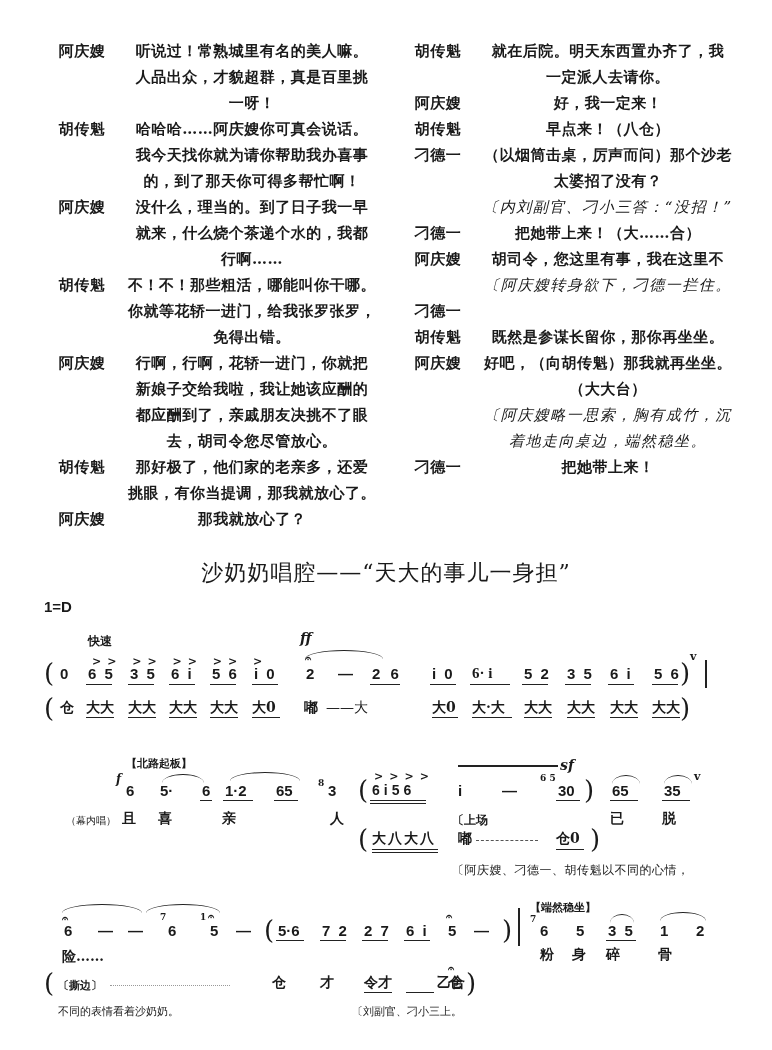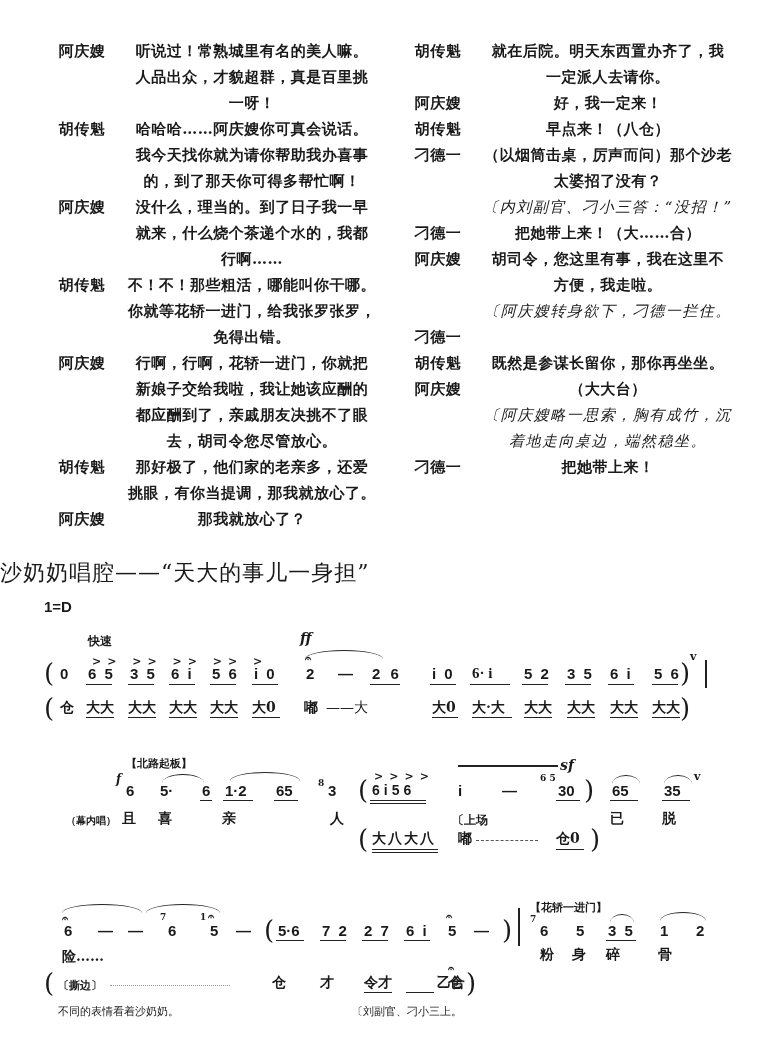--- a/index.html
+++ b/index.html
@@ -15,21 +15,21 @@
   .col-right { left:404px; width:340px; }
   .entry { display:flex; font-size:15px; line-height:26px; letter-spacing:0.5px; font-weight:bold; }
   .speaker { width:68px; flex:none; white-space:nowrap; }
   .lines { flex:1; }
   .lines div { white-space:nowrap; }
   .stage { font-weight:normal; font-style:italic; letter-spacing:1.5px; }
   .stage-noname { margin-left:68px; }
 
   
   .title {
-    position:absolute; top:558px; left:0; width:772px; 
+    position:absolute; top:558px; left:0; width:772px; text-align:center;
     font-size:22px; letter-spacing:1px; font-weight:normal;
   }
   .key { position:absolute; left:44px; top:598px; font-family:"Liberation Sans", sans-serif; font-weight:bold; font-size:15px; }
 
   
   .n { position:absolute; font-family:"Liberation Sans", sans-serif; font-weight:bold; font-size:15px; white-space:nowrap; }
   .g { position:absolute; font-family:"DejaVu Serif", serif; font-weight:bold; font-size:14px; white-space:nowrap; }
   .small { position:absolute; font-size:11px; font-weight:bold; white-space:nowrap; }
   .u { position:absolute; height:0; border-top:1.5px solid #222; }
   .slur { position:absolute; border-top:1.5px solid #222; border-radius:50% 50% 0 0 / 100% 100% 0 0; height:8px; }
@@ -136,40 +136,40 @@
     <div class="entry">
       <div class="speaker">刁德一</div>
       <div class="lines">
           <div>把她带上来！（大……合）</div>
         </div>
     </div>
     <div class="entry">
       <div class="speaker">阿庆嫂</div>
       <div class="lines">
         <div>胡司令，您这里有事，我在这里不</div>
-        <div>方便，我走啦。</div>
       </div>
     </div>
     <div class="entry">
       <div class="lines stage stage-noname">
           <div>〔阿庆嫂转身欲下，刁德一拦住。</div>
         </div>
     </div>
     <div class="entry">
       <div class="speaker">刁德一</div>
     </div>
     <div class="entry">
       <div class="speaker">胡传魁</div>
       <div class="lines">
           <div>既然是参谋长留你，那你再坐坐。</div>
         </div>
     </div>
     <div class="entry">
       <div class="speaker">阿庆嫂</div>
       <div class="lines">
+        <div>好吧，（向胡传魁）那我就再坐坐。</div>
         <div>（大大台）</div>
       </div>
     </div>
     <div class="entry">
       <div class="lines stage stage-noname">
         <div>〔阿庆嫂略一思索，胸有成竹，沉</div>
         <div> 着地走向桌边，端然稳坐。</div>
       </div>
     </div>
     <div class="entry">
@@ -277,38 +277,39 @@
   <div class="u" style="left:556px;top:800px;width:24px;"></div>
   <div class="paren" style="left:584px;top:777px;">)</div>
   <div class="slur" style="left:612px;top:775px;width:28px;"></div>
   <div class="n" style="left:612px;top:782px;">65</div>
   <div class="u" style="left:610px;top:800px;width:28px;"></div>
   <div class="slur" style="left:664px;top:775px;width:28px;"></div>
   <div class="n" style="left:664px;top:782px;">35</div>
   <div class="u" style="left:662px;top:800px;width:28px;"></div>
   <div class="small" style="left:694px;top:770px;">v</div>
 
-  <div class="small" style="left:66px;top:814px;font-size:10px;font-weight:bold;">（幕内唱）</div>
+  <div class="small" style="left:66px;top:814px;font-size:10px;font-weight:normal;">（幕内唱）</div>
   <div class="g" style="left:122px;top:810px;">且</div>
   <div class="g" style="left:158px;top:810px;">喜</div>
   <div class="g" style="left:222px;top:810px;">亲</div>
   <div class="g" style="left:330px;top:810px;">人</div>
   <div class="small" style="left:452px;top:812px;font-size:12px;">〔上场</div>
   <div class="g" style="left:610px;top:810px;">已</div>
   <div class="g" style="left:662px;top:810px;">脱</div>
 
   <div class="paren" style="left:358px;top:826px;">(</div>
   <div class="g" style="left:372px;top:830px;letter-spacing:2px;">大八大八</div>
   <div class="u" style="left:372px;top:849px;width:66px;"></div>
   <div class="u" style="left:372px;top:852px;width:66px;"></div>
   <div class="g" style="left:458px;top:830px;">嘟</div>
   <div class="wave" style="left:476px;top:840px;width:62px;"></div>
   <div class="g" style="left:556px;top:830px;">仓0</div>
   <div class="u" style="left:556px;top:849px;width:28px;"></div>
   <div class="paren" style="left:590px;top:826px;">)</div>
+  <div class="small" style="left:452px;top:862px;font-size:12px;font-weight:normal;letter-spacing:0.5px;">〔阿庆嫂、刁德一、胡传魁以不同的心情，</div>
 
   <div class="slur" style="left:62px;top:904px;width:80px;"></div>
   <div class="slur" style="left:146px;top:904px;width:74px;"></div>
   <div class="small" style="left:62px;top:912px;">𝄐</div>
   <div class="n" style="left:64px;top:922px;">6</div>
   <div class="n" style="left:98px;top:922px;">—</div>
   <div class="n" style="left:128px;top:922px;">—</div>
   <div class="small" style="left:160px;top:912px;font-size:9px;">7</div>
   <div class="n" style="left:168px;top:922px;">6</div>
   <div class="small" style="left:200px;top:912px;font-size:9px;">1</div>
@@ -323,21 +324,21 @@
   <div class="n" style="left:364px;top:922px;word-spacing:4px;">2 7</div>
   <div class="u" style="left:362px;top:940px;width:26px;"></div>
   <div class="n" style="left:406px;top:922px;word-spacing:4px;">6 i</div>
   <div class="u" style="left:404px;top:940px;width:26px;"></div>
   <div class="small" style="left:446px;top:910px;">𝄐</div>
   <div class="n" style="left:448px;top:922px;">5</div>
   <div class="n" style="left:474px;top:922px;">—</div>
   <div class="paren" style="left:502px;top:917px;">)</div>
   <div class="bar" style="left:518px;top:908px;height:38px;"></div>
 
-  <div class="small" style="left:530px;top:900px;">【花轿一进门】</div>
+  <div class="small" style="left:530px;top:900px;">【端然稳坐】</div>
   <div class="small" style="left:530px;top:914px;font-size:9px;">7</div>
   <div class="n" style="left:540px;top:922px;">6</div>
   <div class="n" style="left:576px;top:922px;">5</div>
   <div class="slur" style="left:610px;top:914px;width:24px;"></div>
   <div class="n" style="left:608px;top:922px;word-spacing:4px;">3 5</div>
   <div class="u" style="left:606px;top:940px;width:30px;"></div>
   <div class="slur" style="left:660px;top:912px;width:46px;"></div>
   <div class="n" style="left:660px;top:922px;">1</div>
   <div class="n" style="left:696px;top:922px;">2</div>
 

